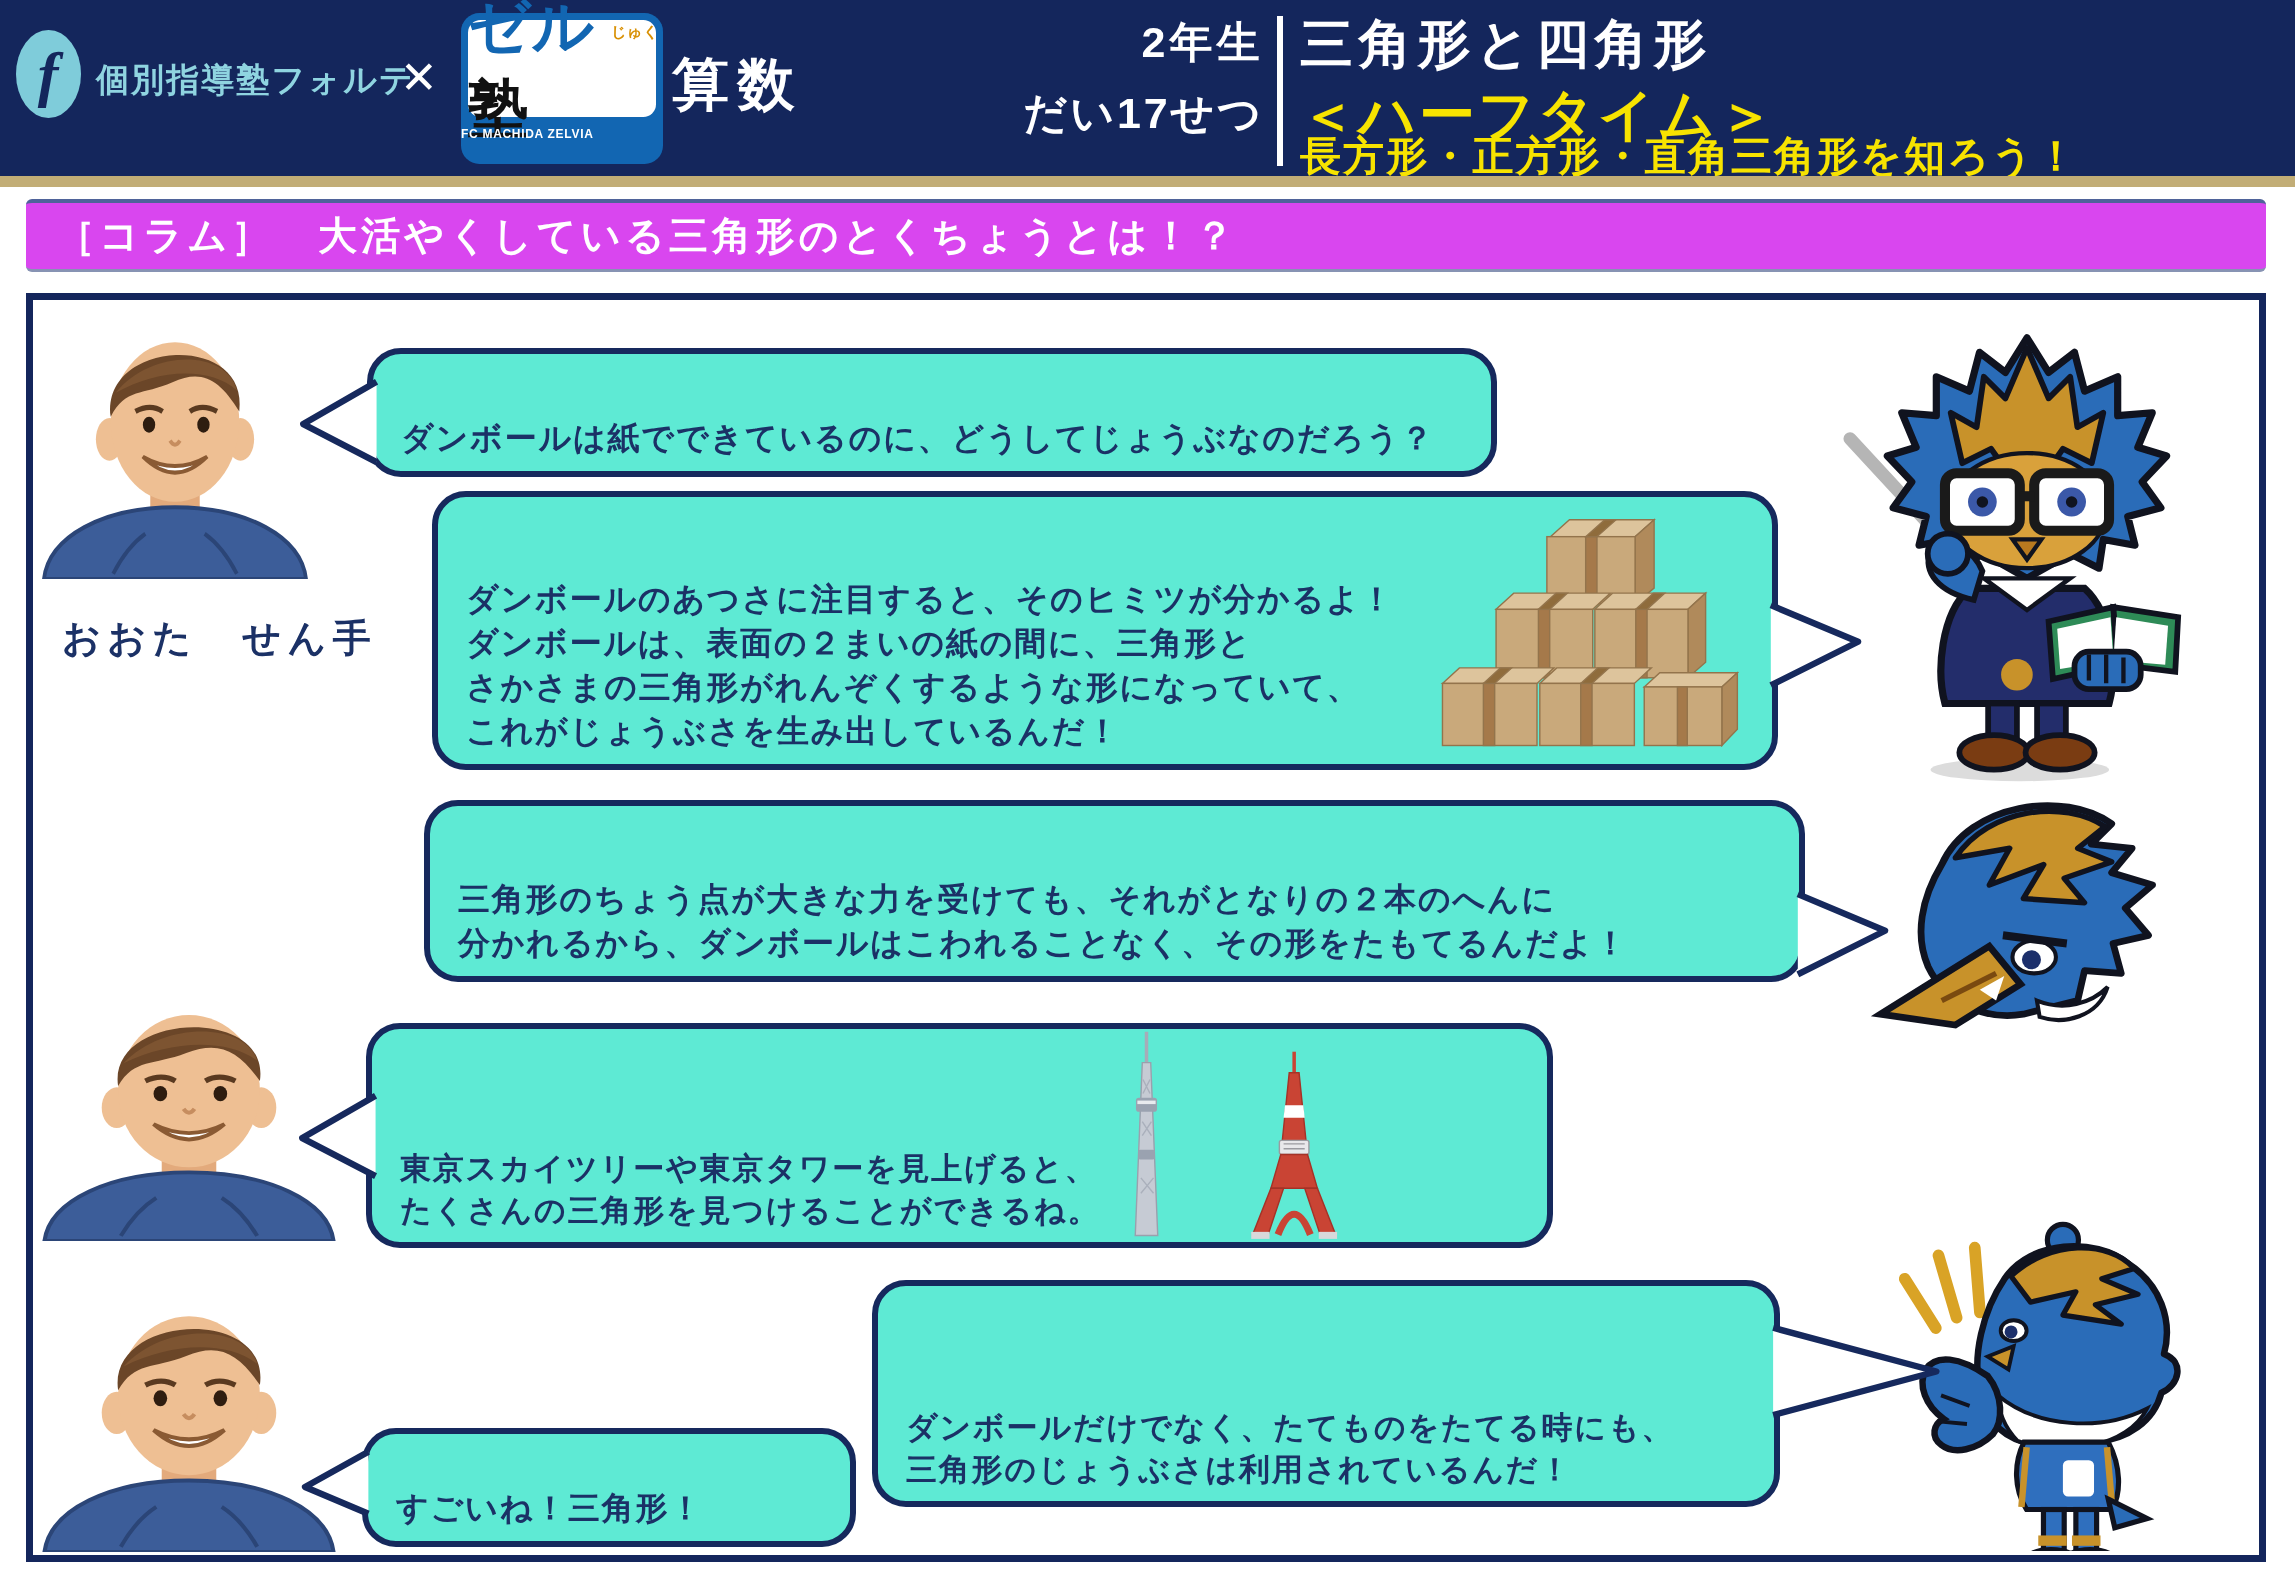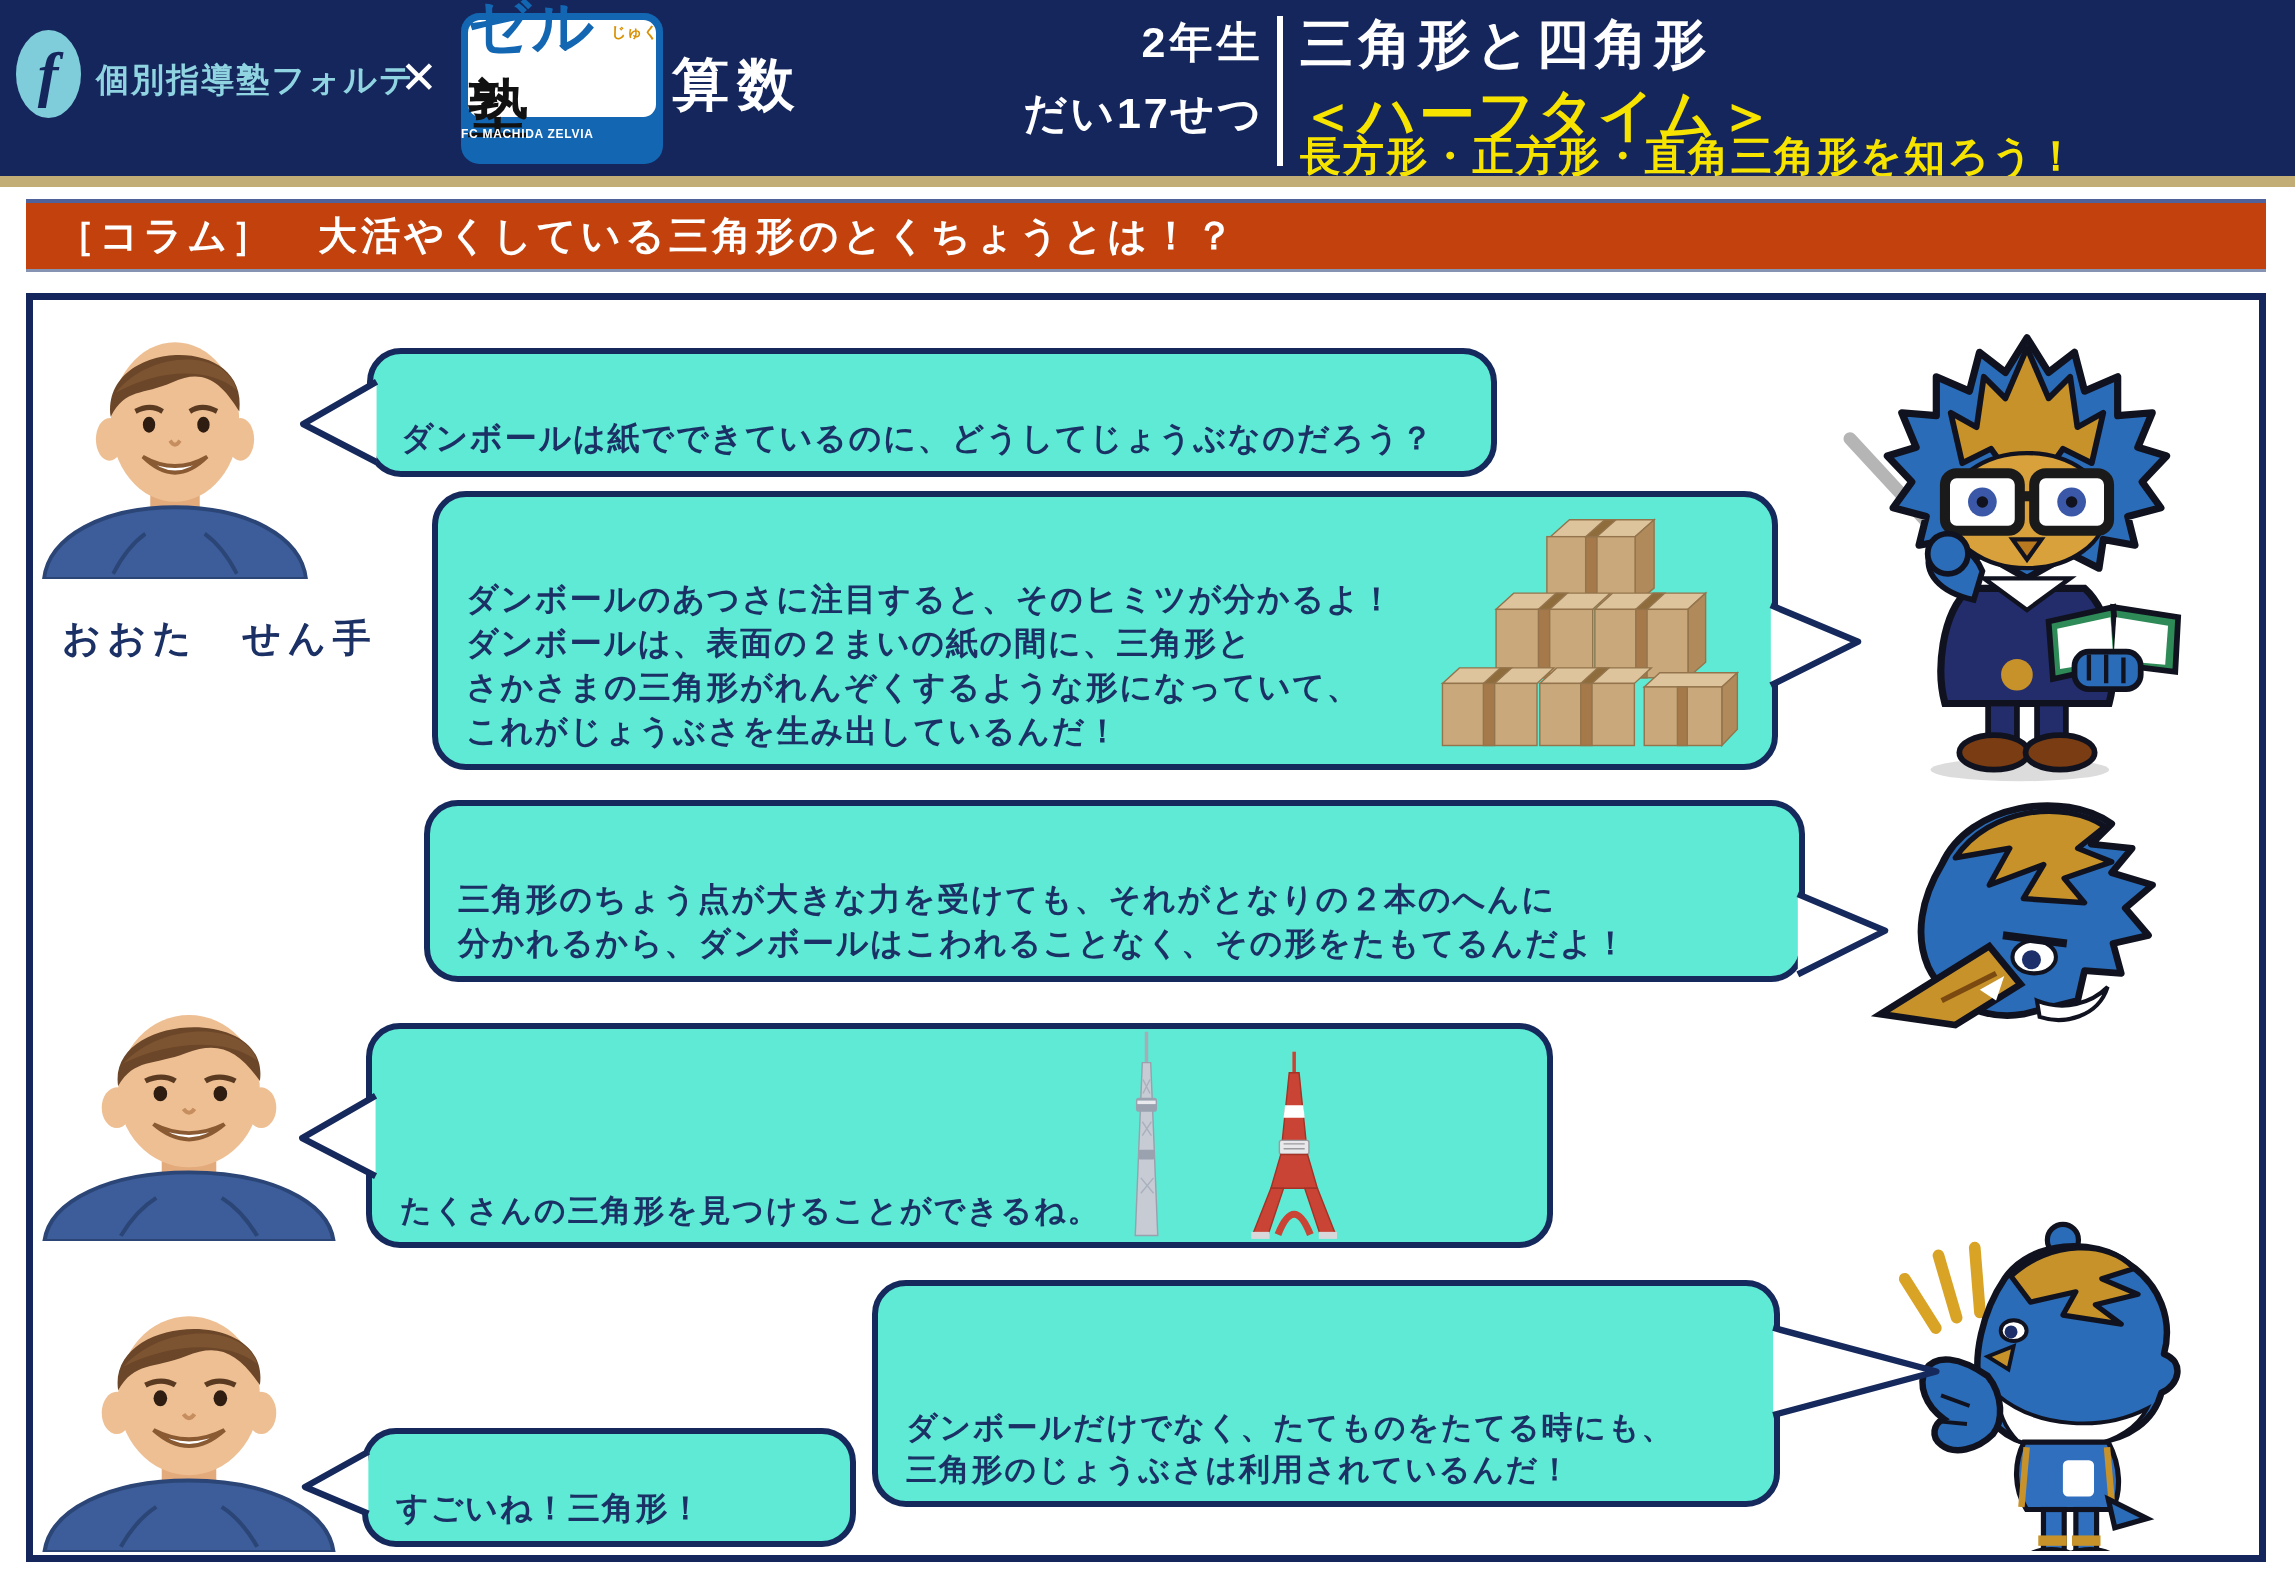--- a/index.html
+++ b/index.html
@@ -26,23 +26,23 @@
   .grade-block{left:1010px;top:17px;width:254px;text-align:right;color:#ffffff;}
   .grade{font-size:43px;letter-spacing:4.2px;line-height:51px;}
   .lesson{font-size:43px;letter-spacing:2.8px;line-height:51px;margin-top:20px;}
   .hdr-divider{left:1277px;top:15.5px;width:5.7px;height:150px;background:#ffffff;}
   .unit-title{left:1300px;top:8.5px;font-size:53px;color:#ffffff;letter-spacing:5.7px;}
   .section-name{left:1300px;top:78px;font-size:56px;color:#f7e300;letter-spacing:2.8px;}
   .goal{left:1300px;top:129px;font-size:41px;color:#f7e300;letter-spacing:2.1px;}
   .gold-stripe{left:0;top:176px;width:2295px;height:10.6px;background:#c2ad76;}
 
   
-  .col-bar{left:26px;top:199px;width:2240px;height:73px;background:#c2410c;
+  .col-bar{left:26px;top:199px;width:2240px;height:73px;background:#d946ef;
            border-top:4.2px solid #4f639a;border-bottom:3.5px solid #8793b3;box-sizing:border-box;
-           display:flex;align-items:center;}
+           display:flex;align-items:center;border-radius:6px;}
   .col-title{color:#ffffff;font-size:39px;letter-spacing:4.2px;padding-left:30px;}
   .panel{left:26px;top:293px;width:2240px;height:1269px;background:#ffffff;
          border:7px solid #14265c;box-sizing:border-box;}
 
   
   .photo{background:#ffffff;z-index:1;}
   .player-name{left:62px;top:613px;font-size:38px;color:#1b3166;letter-spacing:6.4px;z-index:1;}
 
   
   .bubble{background:#5eead4;border:6.4px solid #16295d;border-radius:34px;box-sizing:border-box;z-index:2;
@@ -205,20 +205,21 @@
 
   <div class="abs bubble" style="left:424px;top:800px;width:1381px;height:182px;">
     <div class="bline">三角形のちょう点が大きな力を受けても、それがとなりの２本のへんに</div>
     <div class="bline">分かれるから、ダンボールはこわれることなく、その形をたもてるんだよ！</div>
   </div>
   <svg class="abs tail" style="left:1795px;top:891px;" width="95" height="88" viewBox="0 0 135 124">
     <path d="M4,4 L128,56 L4,118" fill="#ffffff" stroke="#16295d" stroke-width="9" stroke-linejoin="round"></path>
   </svg>
 
   <div class="abs bubble" style="left:366px;top:1023px;width:1187px;height:225px;">
+    <div class="bline" style="font-size:31px;">東京スカイツリーや東京タワーを見上げると、</div>
     <div class="bline" style="font-size:31px;">たくさんの三角形を見つけることができるね。</div>
   </div>
   <svg class="abs tail" style="left:298px;top:1093px;" width="79" height="86" viewBox="0 0 112 122">
     <path d="M110,4 L6,64 L110,118" fill="#ffffff" stroke="#16295d" stroke-width="9" stroke-linejoin="round"></path>
   </svg>
   <svg class="abs illus" style="left:1117px;top:1030px;" viewBox="0 0 84 298" width="59" height="210">
     <line x1="42" y1="2" x2="42" y2="46" stroke="#a6acb8" stroke-width="5"></line>
     <polygon points="36,46 48,46 58,292 26,292" fill="#c6cbd4" stroke="#9aa0ad" stroke-width="2"></polygon>
     <path d="M37,70 L47,90 M47,70 L37,90 M36,130 L49,150 M49,130 L36,150 M34,210 L52,232 M52,210 L34,232" stroke="#aab0bc" stroke-width="2"></path>
     <rect x="27" y="96" width="30" height="20" rx="4" fill="#9aa2b0"></rect>

